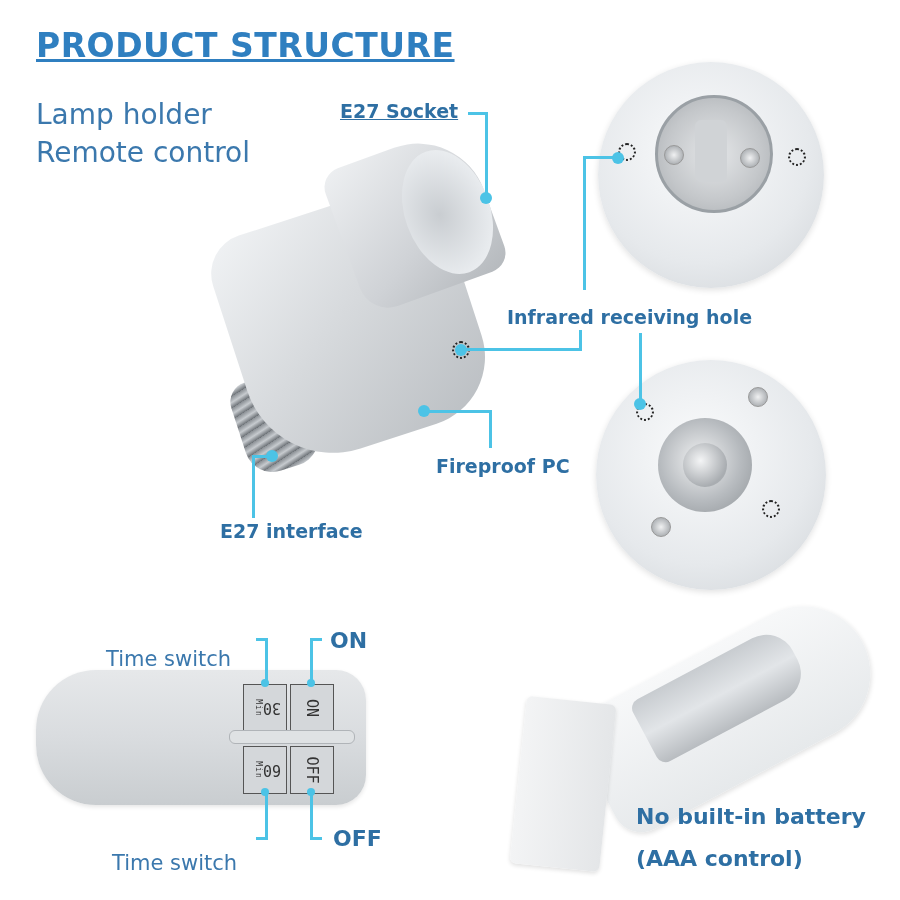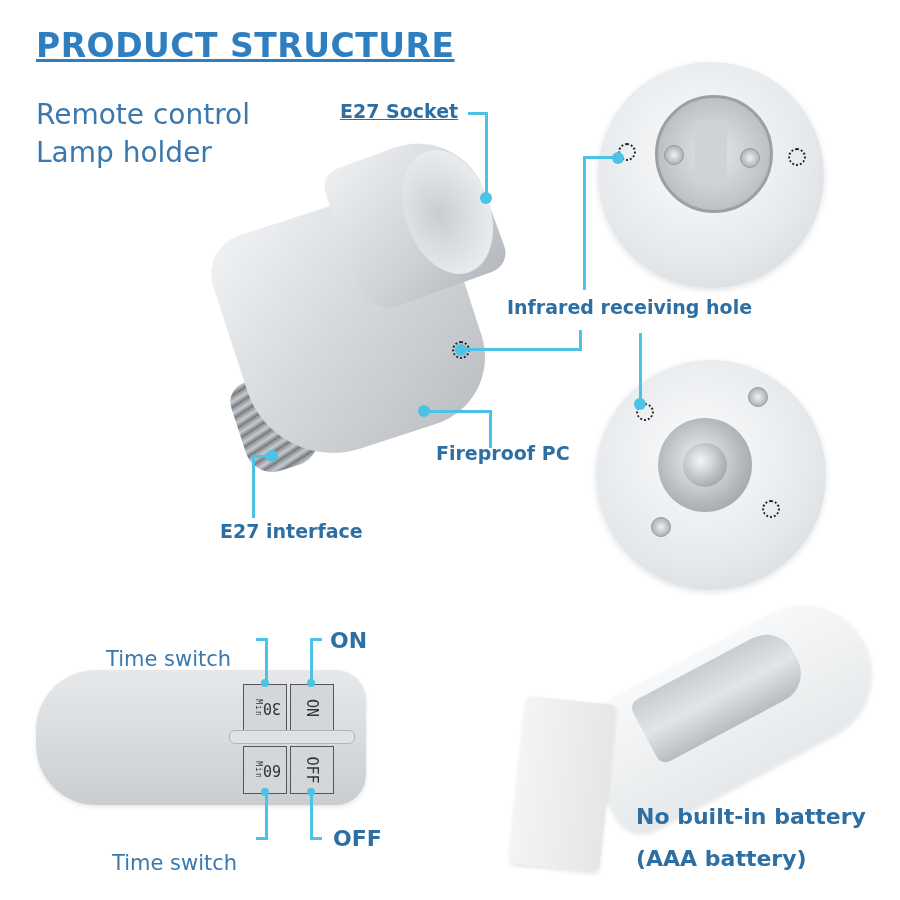--- a/index.html
+++ b/index.html
@@ -50,22 +50,22 @@
     .bcompart { left:635px; top:660px; width:170px; height:70px; border-radius:10px 30px 30px 10px;
       background:linear-gradient(180deg,#c8ccd0 0%,#e2e5e8 50%,#b8bcc0 100%); transform:rotate(-28deg); }
     .bcover { left:518px; top:700px; width:90px; height:168px; background:linear-gradient(90deg,#f3f4f5 0%,#e4e6e8 100%);
       transform:rotate(6deg); border-radius:6px; box-shadow:0 2px 4px rgba(0,0,0,0.12); }
   </style>
 </head>
 <body>
 
 <div class="abs title">PRODUCT STRUCTURE</div>
 <div class="abs subtitle">
+  <div>Lamp holder</div>
   <div>Remote control</div>
-  <div>Lamp holder</div>
 </div>
 
 <div>
   <div class="abs holder-screw"></div>
   <div class="abs holder-body"></div>
   <div class="abs holder-neck"></div>
   <div class="abs holder-mouth"></div>
   <div class="abs ir-dots" style="left:452px;top:341px;"></div>
 </div>
 
@@ -97,26 +97,26 @@
 <div class="line" style="left:583px;top:156px;width:40px;height:3px;"></div>
 <div class="line" style="left:583px;top:156px;width:3px;height:134px;"></div>
 <div class="dot" style="left:612px;top:152px;"></div>
 
 <div class="line" style="left:460px;top:348px;width:122px;height:3px;"></div>
 <div class="line" style="left:579px;top:330px;width:3px;height:21px;"></div>
 <div class="dot" style="left:455px;top:344px;"></div>
 
 <div class="line" style="left:639px;top:333px;width:3px;height:70px;"></div>
 <div class="dot" style="left:634px;top:398px;"></div>
-<div class="abs label" style="left:507px;top:296px;">Infrared receiving hole</div>
+<div class="abs label" style="left:507px;top:306px;">Infrared receiving hole</div>
 
 <div class="line" style="left:424px;top:410px;width:68px;height:3px;"></div>
 <div class="line" style="left:489px;top:410px;width:3px;height:38px;"></div>
 <div class="dot" style="left:418px;top:405px;"></div>
-<div class="abs label" style="left:436px;top:442px;">Fireproof PC</div>
+<div class="abs label" style="left:436px;top:455px;">Fireproof PC</div>
 
 <div class="line" style="left:252px;top:456px;width:3px;height:62px;"></div>
 <div class="line" style="left:252px;top:455px;width:22px;height:3px;"></div>
 <div class="dot" style="left:266px;top:450px;"></div>
 <div class="abs label" style="left:220px;top:520px;">E27 interface</div>
 
 <div>
   <div class="abs remote"></div>
   <div class="rbtn" style="left:243px;top:684px;">
     <span>
@@ -162,13 +162,13 @@
 <div class="line" style="left:310px;top:837px;width:12px;height:3px;"></div>
 <div class="dot" style="left:307px;top:788px;width:8px;height:8px;"></div>
 <div class="abs label label-lg" style="left:333px;top:826px;">OFF</div>
 
 <div>
   <div class="abs bremote"></div>
   <div class="abs bcompart"></div>
   <div class="abs bcover"></div>
 </div>
 <div class="abs label label-lg" style="left:636px;top:804px;">No built-in battery</div>
-<div class="abs label label-lg" style="left:636px;top:846px;">(AAA battery)</div>
+<div class="abs label label-lg" style="left:636px;top:846px;">(AAA control)</div>
 
 </body></html>

